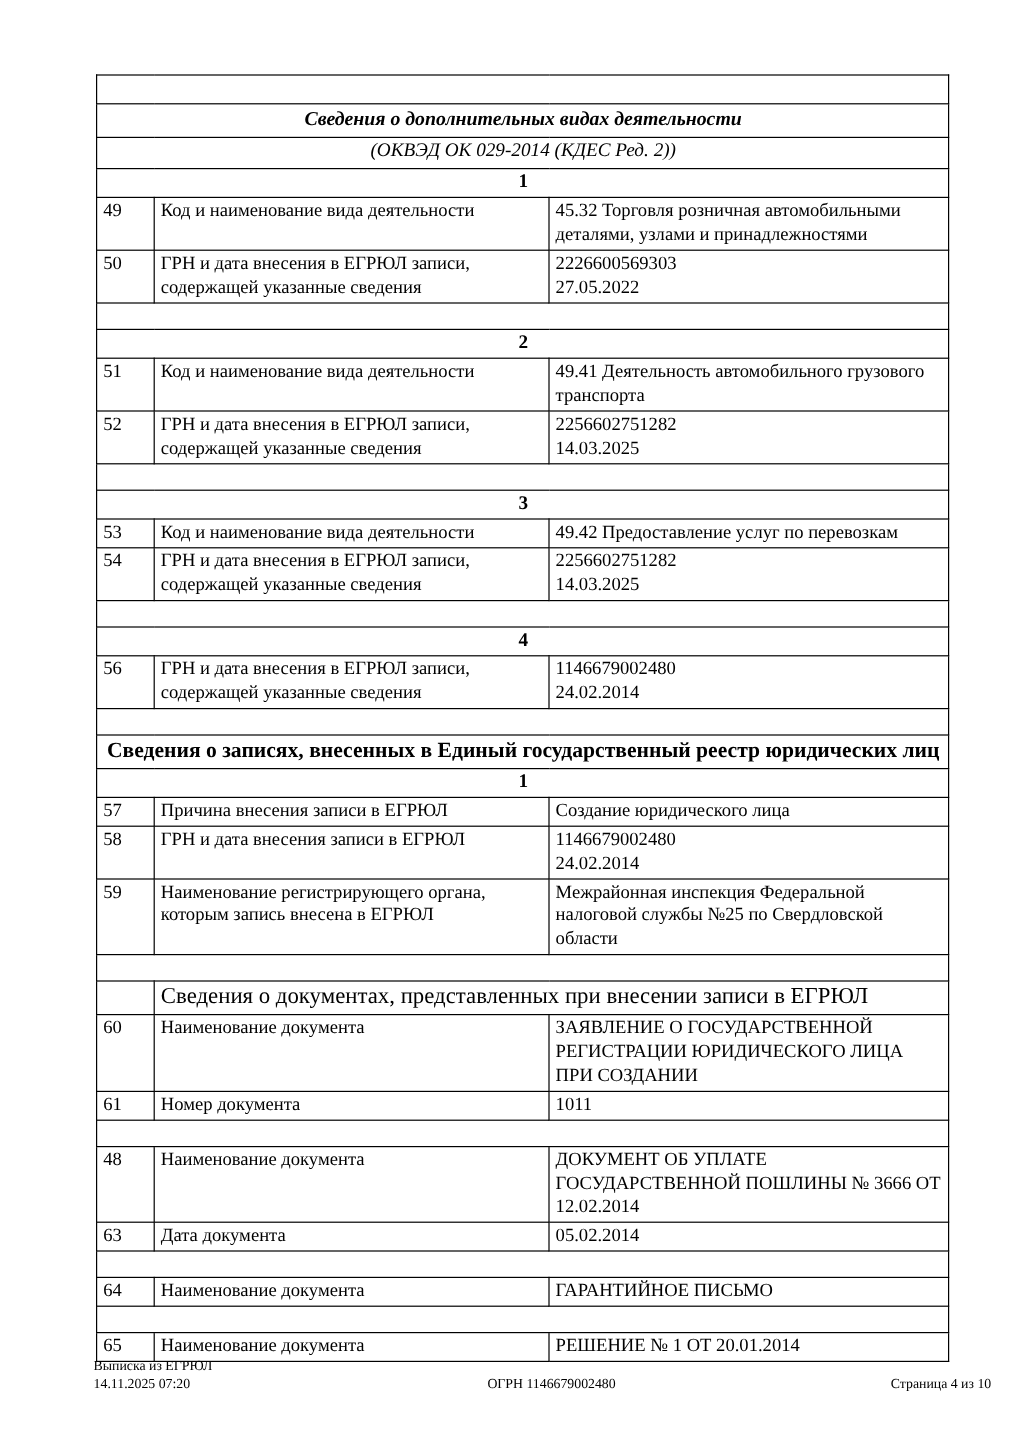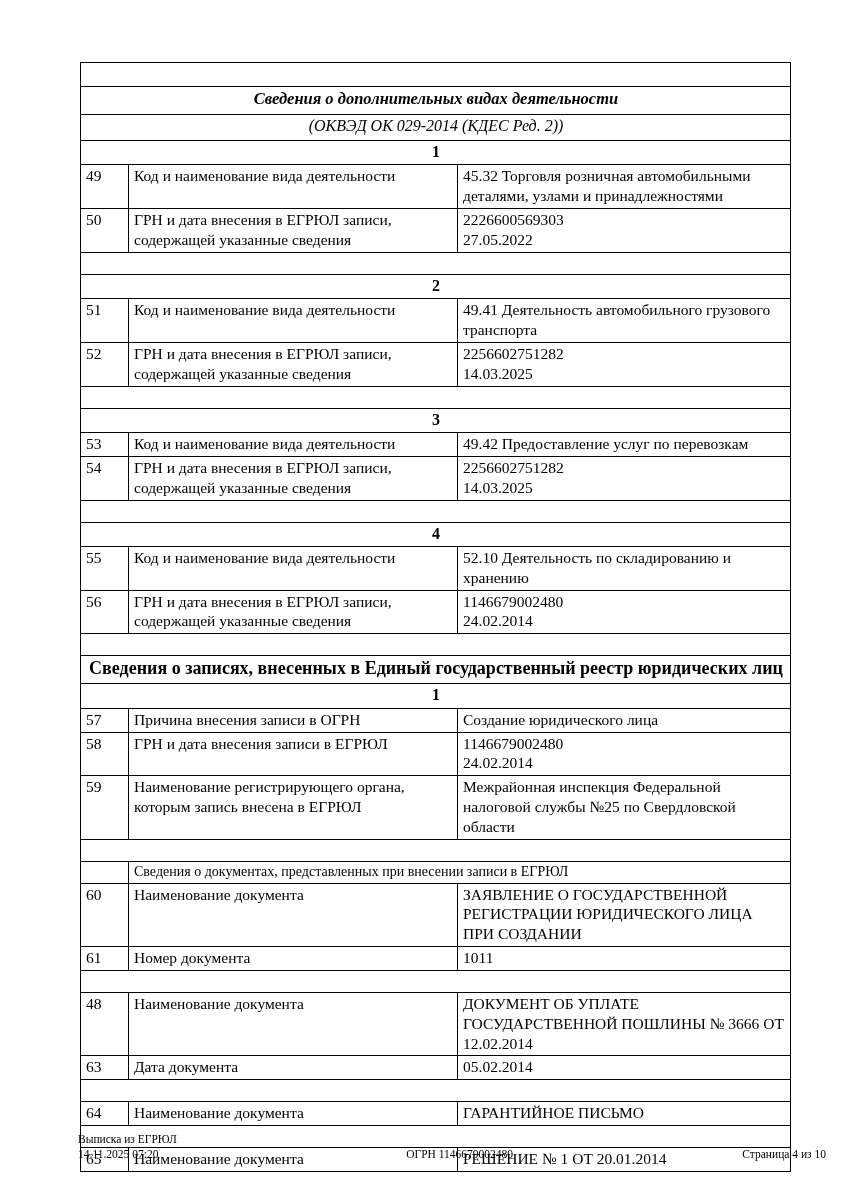--- a/index.html
+++ b/index.html
@@ -57,21 +57,21 @@
     font-weight: bold;
     font-size: 16px;
     height: 20px;
   }
   td.num {
     text-align: left;
     padding-left: 2px;
     padding-right: 2px;
   }
   td.val { white-space: pre-line; }
-  td.subhead { font-size: 14px; }
+  td.subhead { font-size: 19px; }
   tr.spacer td { height: 21px; padding: 0; }
   .footer {
     position: absolute;
     left: 78px;
     right: 22px;
     top: 1132px;
     display: flex;
     justify-content: space-between;
     align-items: flex-end;
     font-size: 11.5px;
@@ -155,43 +155,38 @@
 14.03.2025</td>
       </tr>
 
       <tr class="spacer">
           <td colspan="3"></td>
         </tr>
       <tr>
           <td colspan="3" class="secnum">4</td>
         </tr>
       <tr>
-        <td class="num">55</td>
-        <td class="lbl">Код и наименование вида деятельности</td>
-        <td class="val">52.10 Деятельность по складированию и хранению</td>
-      </tr>
-      <tr>
         <td class="num">56</td>
         <td class="lbl">ГРН и дата внесения в ЕГРЮЛ записи, содержащей указанные сведения</td>
         <td class="val">1146679002480
 24.02.2014</td>
       </tr>
 
       <tr class="spacer">
           <td colspan="3"></td>
         </tr>
       <tr>
           <td colspan="3" class="h2">Сведения о записях, внесенных в Единый государственный реестр юридических лиц</td>
         </tr>
       <tr>
           <td colspan="3" class="secnum">1</td>
         </tr>
       <tr>
         <td class="num">57</td>
-        <td class="lbl">Причина внесения записи в ОГРН</td>
+        <td class="lbl">Причина внесения записи в ЕГРЮЛ</td>
         <td class="val">Создание юридического лица</td>
       </tr>
       <tr>
         <td class="num">58</td>
         <td class="lbl">ГРН и дата внесения записи в ЕГРЮЛ</td>
         <td class="val">1146679002480
 24.02.2014</td>
       </tr>
       <tr>
         <td class="num">59</td>

